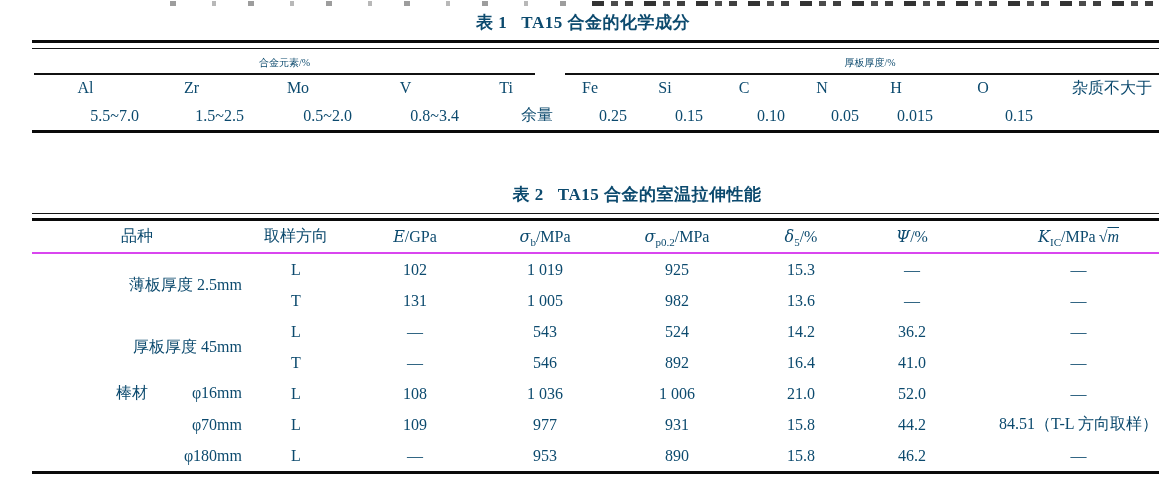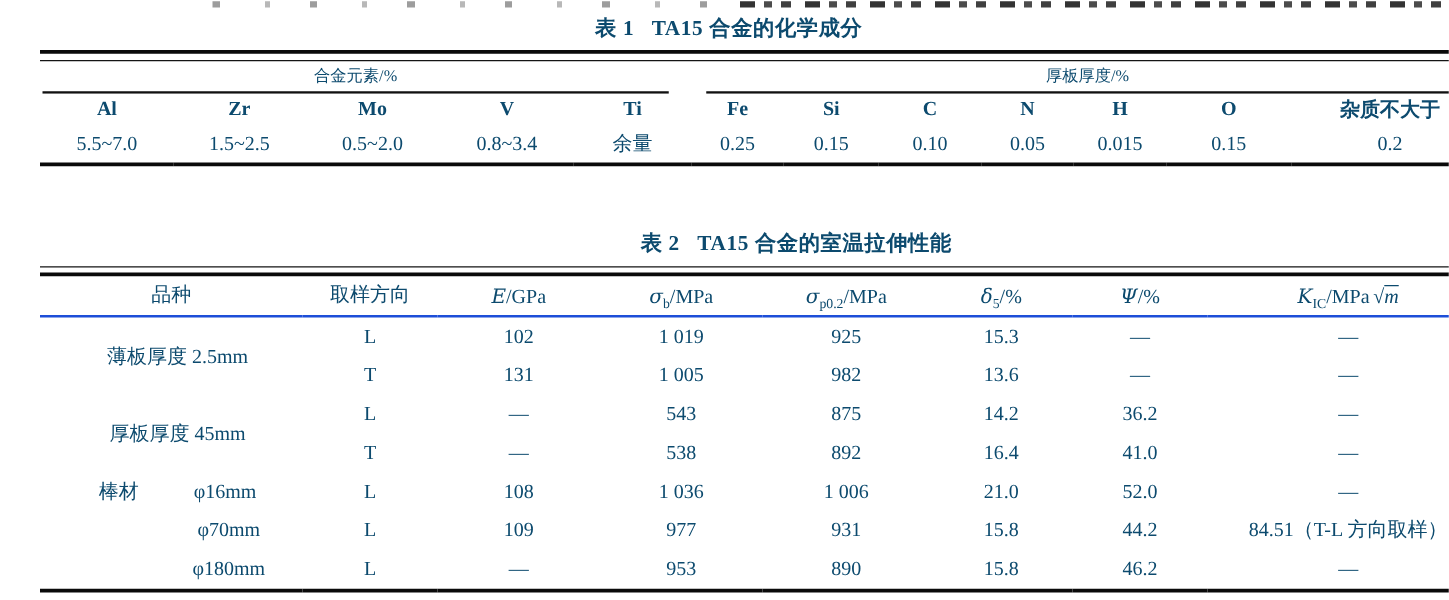--- a/index.html
+++ b/index.html
@@ -38,32 +38,32 @@
   
   .rule-thick{height:0;border-top:3px solid #0a0a0a;}
   .rule-gap{height:5px;border-bottom:1px solid #141414;}
   .rule-gap.pre{border-bottom:none;border-top:1px solid #141414;height:4px;margin-top:1px;}
 
   table{border-collapse:collapse;table-layout:fixed;width:1159px;}
   th,td{padding:0;text-align:center;font-weight:normal;font-size:16px;overflow:hidden;white-space:nowrap;}
 
   
   #t1{border-bottom:3px solid #0a0a0a;}
-  #t1 .grp-row td{height:26px;vertical-align:bottom;font-size:13px;font-family:Liberation Serif, serif;}
+  #t1 .grp-row td{height:26px;vertical-align:bottom;font-size:10px;font-family:Liberation Serif, serif;}
   #t1 .grp{border-bottom:2px solid #111;padding-bottom:3px;}
   #t1 .grp-left .grp{margin-left:2px;margin-right:18px;}
   #t1 .grp-right .grp{margin-left:12px;margin-right:16px;}
-  #t1 .col-row th{height:26px;font-weight:bold;vertical-align:middle;}
-  #t1 .val-row td{height:29px;vertical-align:middle;}
+  #t1 .col-row th{height:26px;font-weight:normal;vertical-align:middle;}
+  #t1 .val-row td{height:29px;vertical-align:middle;text-align:right;}
 
   
   #t2{border-bottom:3px solid #0a0a0a;}
-  #t2 thead th{height:31px;border-bottom:2px solid #1d4ed8;vertical-align:middle;}
+  #t2 thead th{height:31px;border-bottom:2px solid #d946ef;vertical-align:middle;}
   #t2 tbody td{height:31px;vertical-align:middle;}
-  #t2 .pz{text-align:center;padding-left:10px;}
+  #t2 .pz{text-align:right;padding-left:10px;}
   #t2 .spec{margin-left:44px;}
   #t2 .spec-ind{margin-left:82px;}
   .sym{font-style:italic;font-family:"DejaVu Serif","Liberation Serif",serif;}
   sub{font-size:11px;line-height:0;}
   .ol{text-decoration:overline;font-style:italic;}
   .sqrt{margin-left:3px;}
 </style>
 </head>
 <body>
 
@@ -183,29 +183,29 @@
           <td>982</td>
           <td>13.6</td>
           <td>—</td>
           <td>—</td>
         </tr>
         <tr>
           <td class="pz" rowspan="2"><span>厚板厚度 45mm</span></td>
           <td>L</td>
           <td>—</td>
           <td>543</td>
-          <td>875</td>
+          <td>524</td>
           <td>14.2</td>
           <td>36.2</td>
           <td>—</td>
         </tr>
         <tr>
           <td>T</td>
           <td>—</td>
-          <td>538</td>
+          <td>546</td>
           <td>892</td>
           <td>16.4</td>
           <td>41.0</td>
           <td>—</td>
         </tr>
         <tr>
           <td class="pz"><span>棒材</span><span class="spec">φ16mm</span></td>
           <td>L</td>
           <td>108</td>
           <td>1 036</td>

